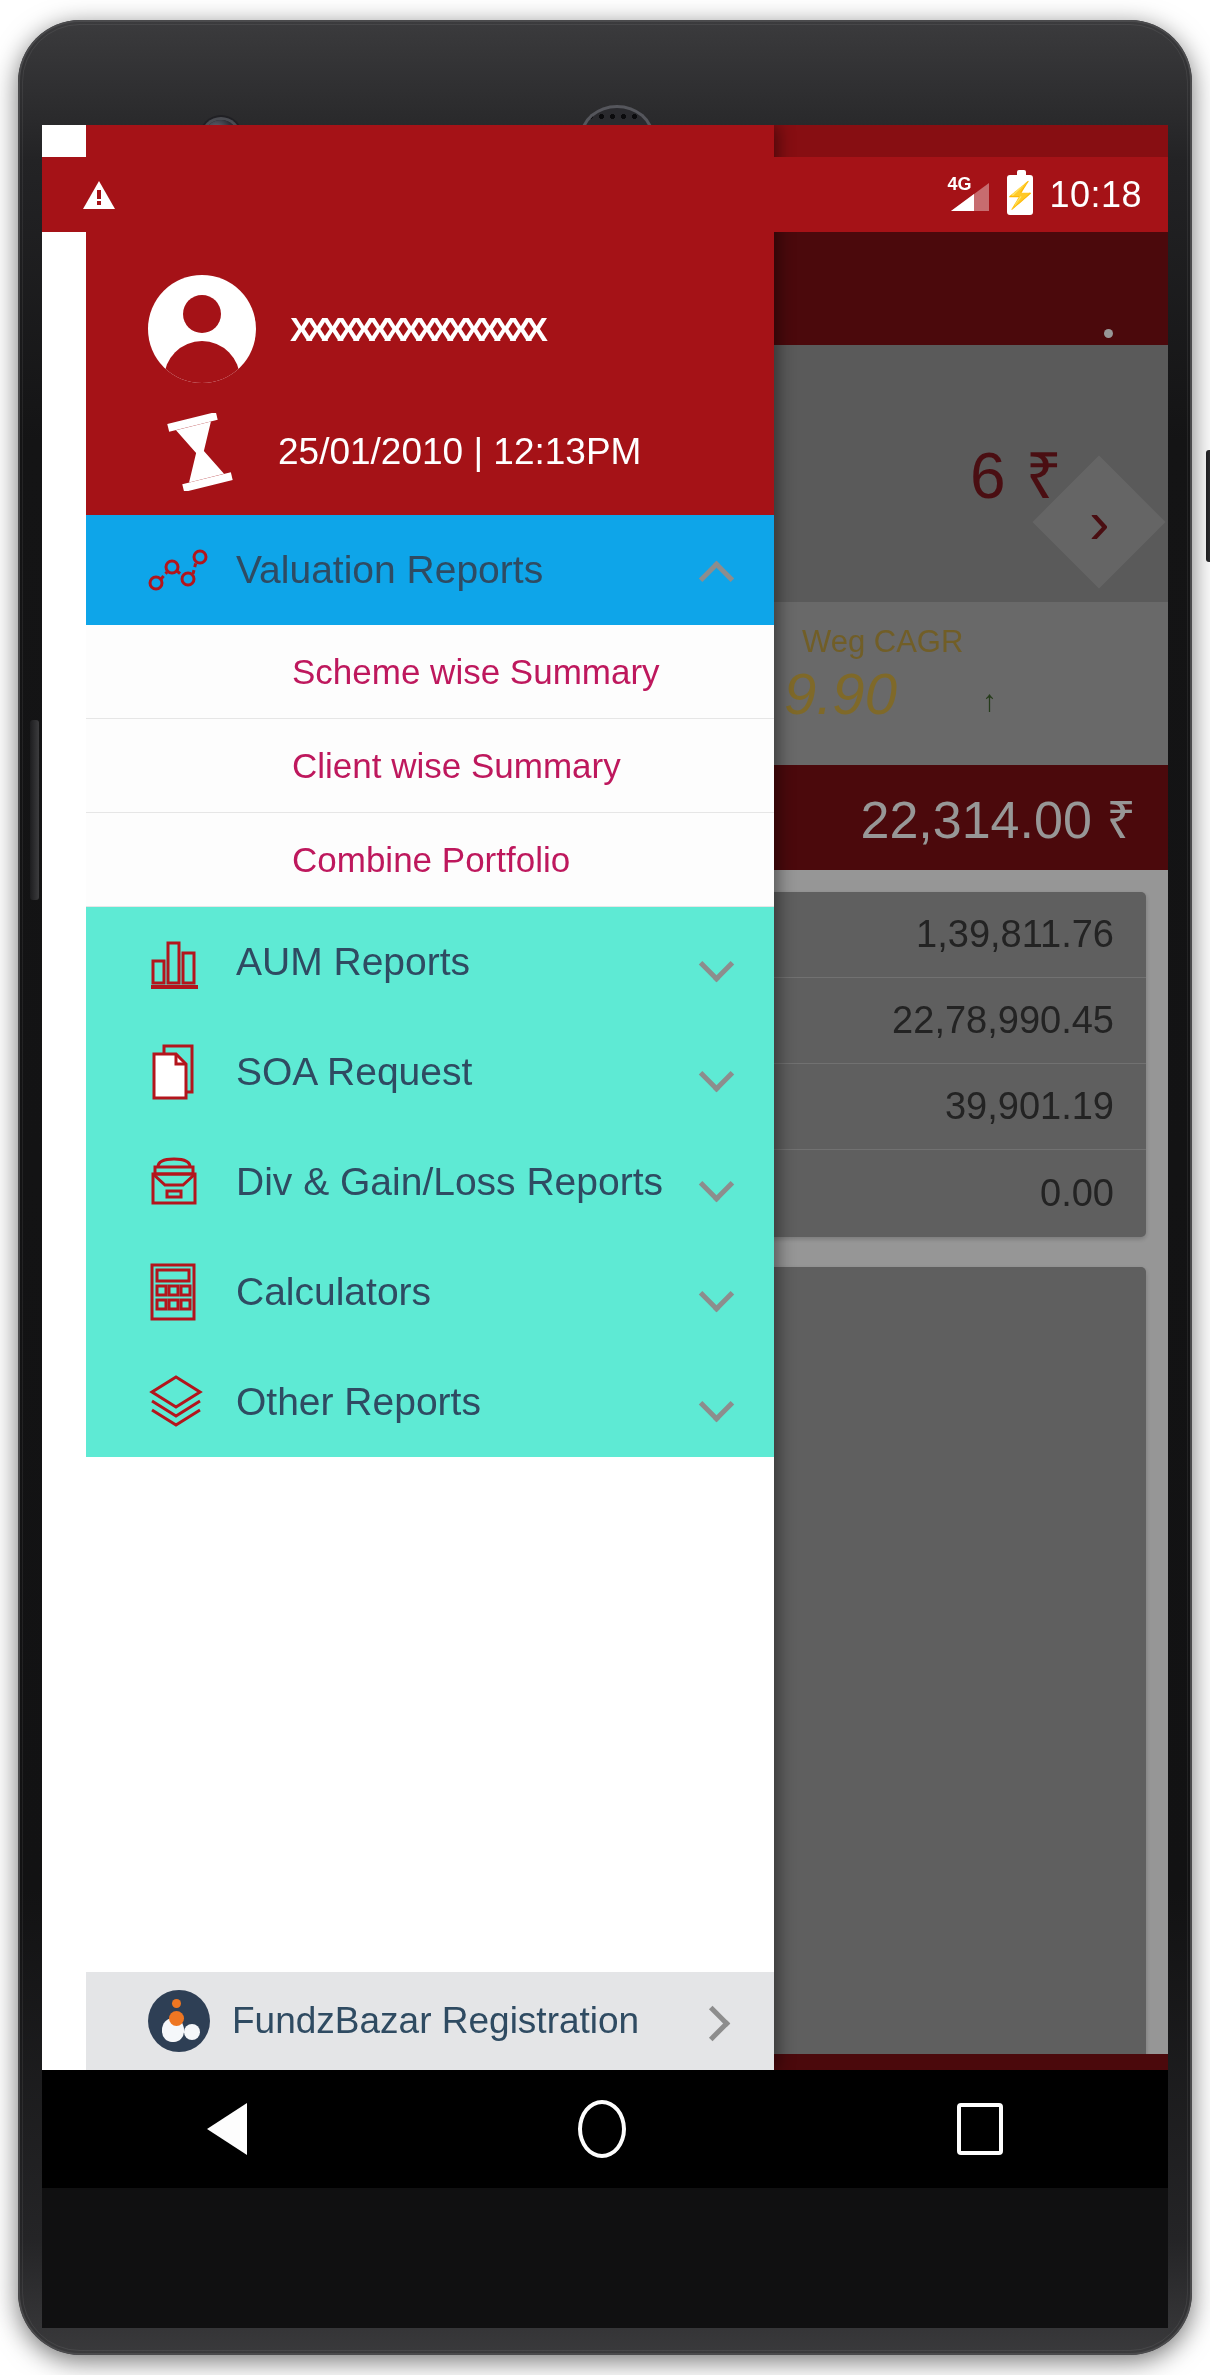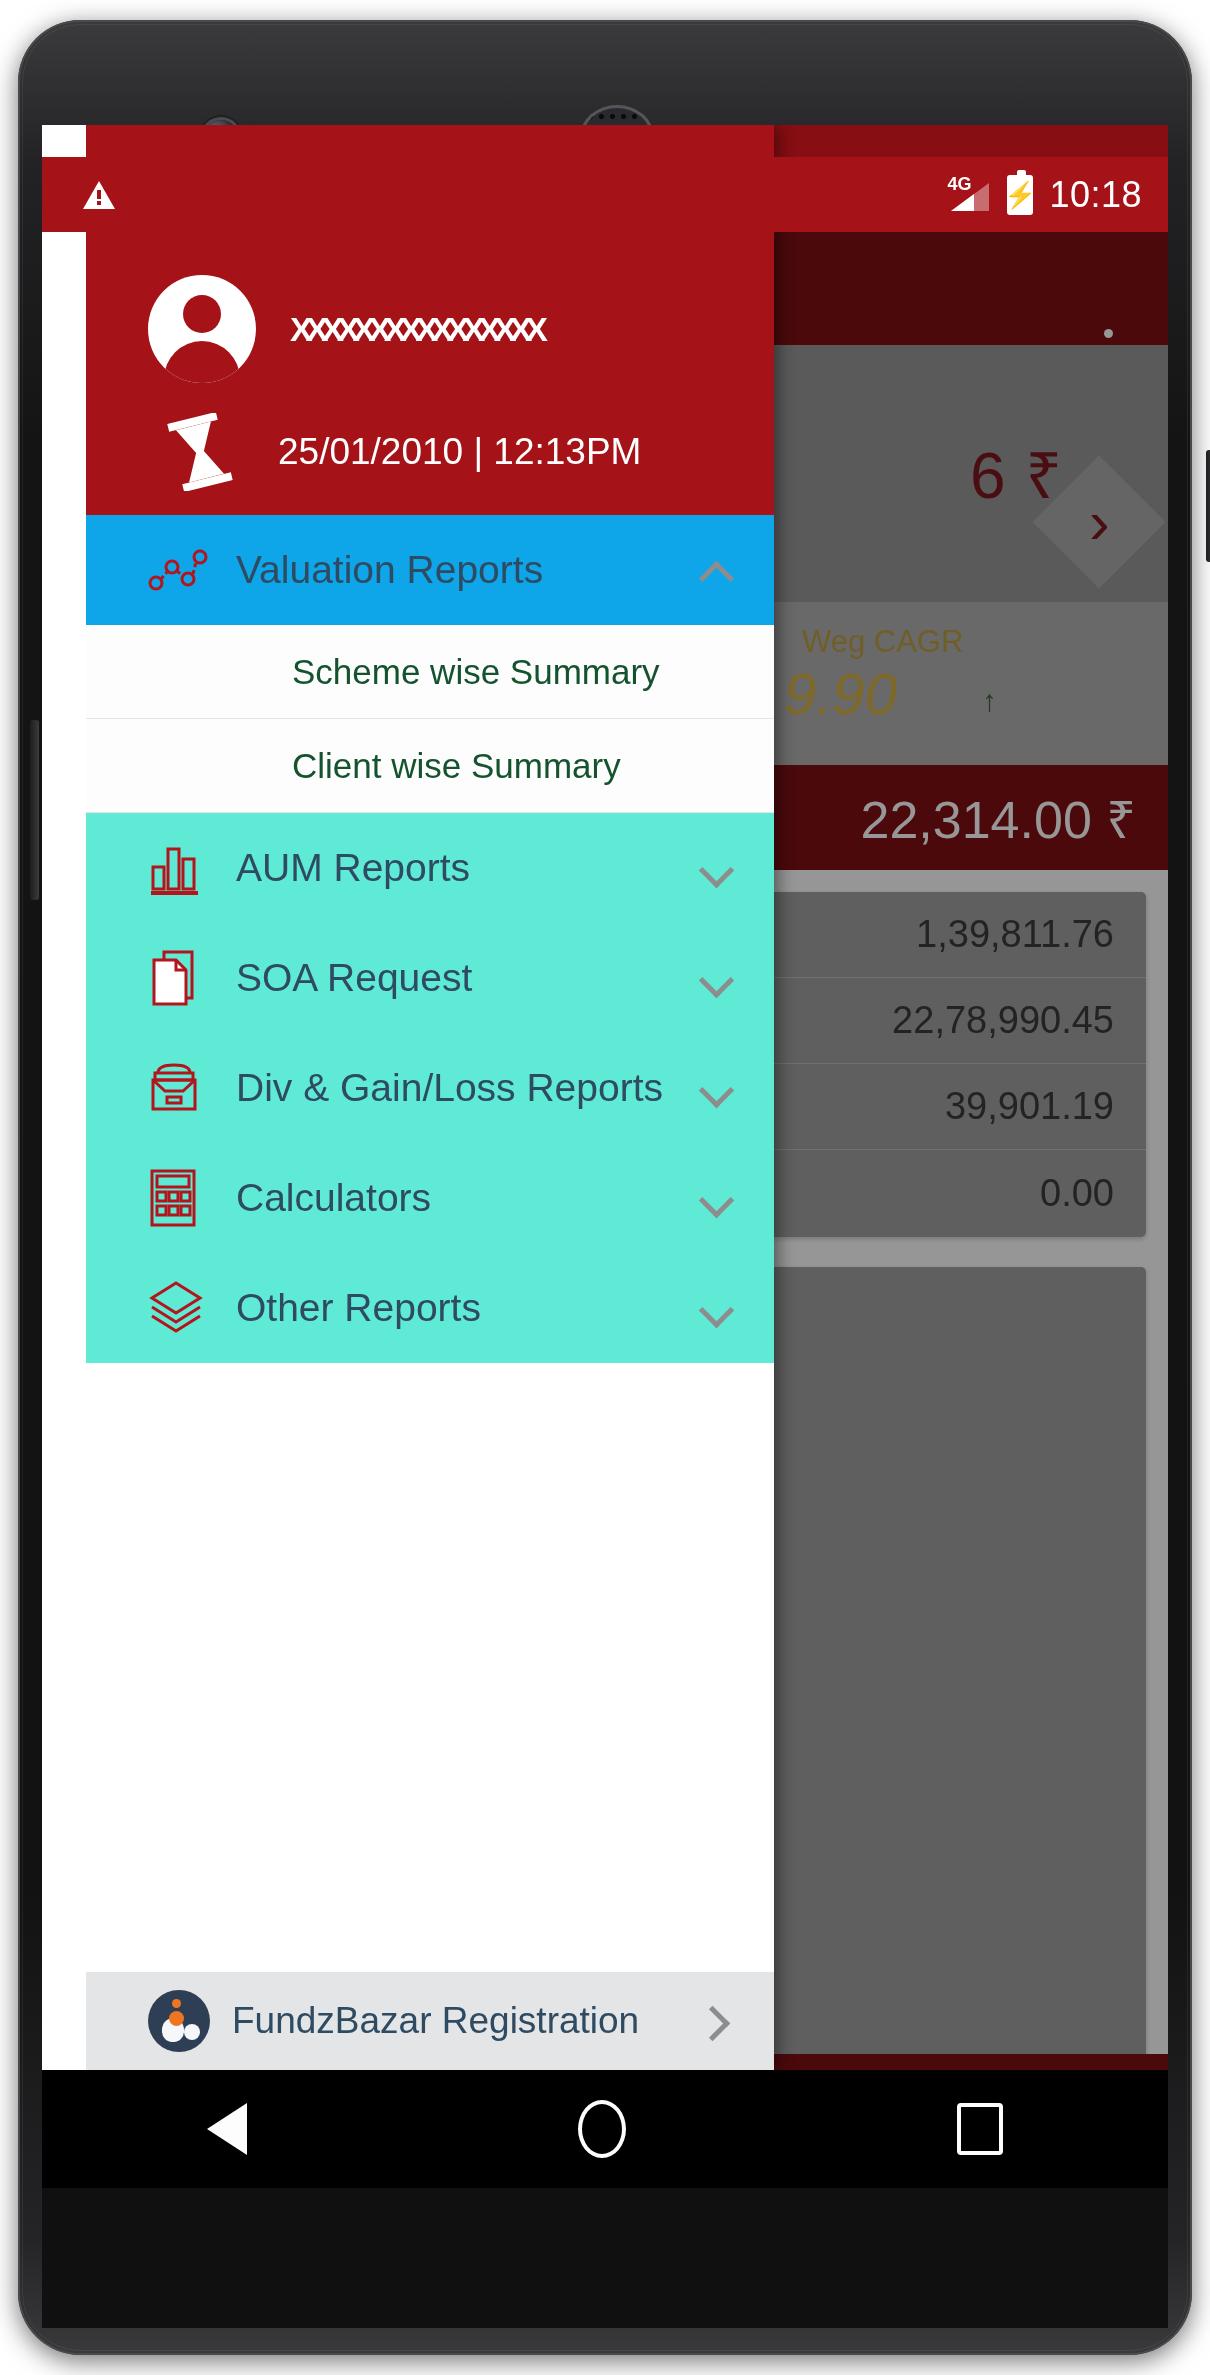--- a/index.html
+++ b/index.html
@@ -474,21 +474,21 @@
     display: flex;
     align-items: center;
     height: 94px;
     padding-left: 206px;
     border-bottom: 1px solid #e6e6e6;
     box-sizing: border-box;
     cursor: pointer;
     background: #fdfdfd;
   }
   .submenu-label {
-    color: #14532d;
+    color: #be185d;
     font-size: 35px;
     white-space: nowrap;
   }
   #drawer-spacer { flex: 1 1 auto; background: #ffffff; }
 
   
   #drawer-footer {
     flex: 0 0 auto;
     height: 98px;
     background: #e4e5e7;
@@ -673,20 +673,23 @@
           </svg>
         </span>
         <span class="menu-label">Valuation Reports</span>
         <span class="menu-chevron up"></span>
       </div>
       <div class="submenu-item">
         <span class="submenu-label">Scheme wise Summary</span>
       </div>
       <div class="submenu-item">
         <span class="submenu-label">Client wise Summary</span>
+      </div>
+      <div class="submenu-item">
+        <span class="submenu-label">Combine Portfolio</span>
       </div>
 
       <div class="menu-item">
         <span class="menu-icon">
           <svg width="58" height="58" viewBox="0 0 58 58" fill="none" stroke="#b3151c" stroke-width="3">
             <rect x="5" y="28" width="11" height="22"></rect>
             <rect x="20" y="10" width="11" height="40"></rect>
             <rect x="35" y="20" width="11" height="30"></rect>
             <line x1="3" y1="54" x2="50" y2="54" stroke-width="4"></line>
           </svg>

